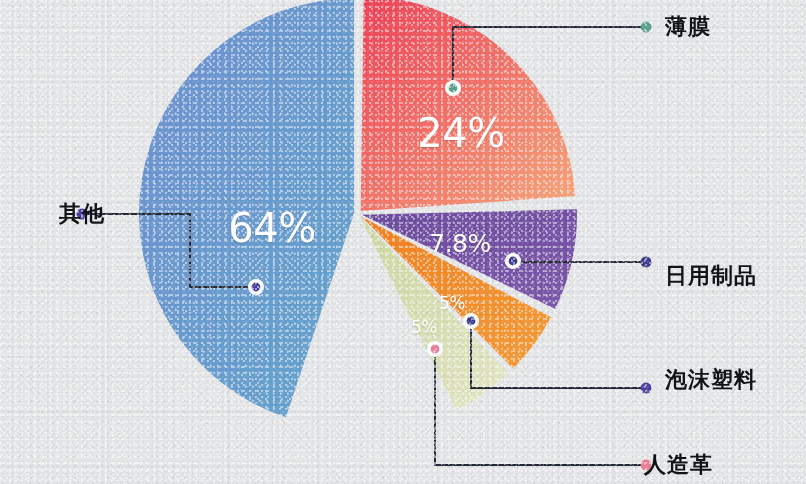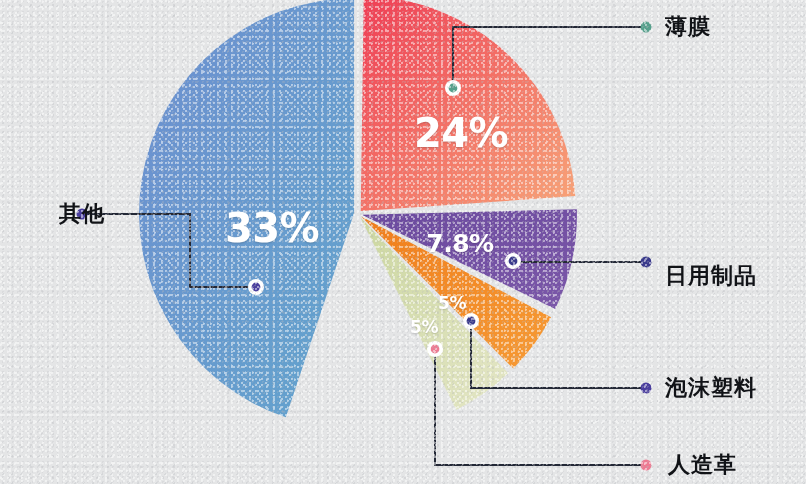--- a/index.html
+++ b/index.html
@@ -37,21 +37,21 @@
     background-size: 7px 7px, 9px 9px, 6px 6px, 11px 11px, 8px 8px, 5px 5px;
   }
   #chart-svg {
     position: absolute;
     left: 0;
     top: 0;
   }
   .pct-label {
     position: absolute;
     color: #ffffff;
-    font-weight: 700;
+    font-weight: 400;
     font-family: "DejaVu Sans", "Liberation Sans", sans-serif;
     letter-spacing: -0.5px;
     white-space: nowrap;
     transform: translate(-50%, -50%);
     text-shadow: 0 1px 2px rgba(0,0,0,0.18);
   }
   .pct-lg { font-size: 40px; }
   .pct-md { font-size: 25px; }
   .pct-sm { font-size: 17px; }
   .legend-label {
@@ -126,27 +126,27 @@
         <circle cx="646" cy="27" r="5.5" fill="#56a08c"></circle>
         <circle cx="646" cy="262" r="5.5" fill="#3a3a8c"></circle>
         <circle cx="646" cy="388" r="5.5" fill="#4b3f9e"></circle>
         <circle cx="646" cy="465" r="5.5" fill="#ee7a92"></circle>
       </g>
   </svg>
 
   <div id="noise"></div>
 
   <div id="pct-labels">
-      <div class="pct-label pct-lg" style="left: 272px; top: 228px;">33%</div>
+      <div class="pct-label pct-lg" style="left: 272px; top: 228px;">64%</div>
       <div class="pct-label pct-lg" style="left: 461px; top: 133px;">24%</div>
       <div class="pct-label pct-md" style="left: 460px; top: 243px;">7.8%</div>
       <div class="pct-label pct-sm" style="left: 452px; top: 303px;">5%</div>
       <div class="pct-label pct-sm" style="left: 424px; top: 327px;">5%</div>
     </div>
   <div id="legend-labels">
       <div class="legend-label left-side" style="left: 68px; top: 214px; margin-left: 37px;">其他</div>
       <div class="legend-label right-side" style="left: 665px; top: 27px;">薄膜</div>
       <div class="legend-label right-side" style="left: 665px; top: 276px;">日用制品</div>
-      <div class="legend-label right-side" style="left: 665px; top: 388px;">泡沫塑料</div>
-      <div class="legend-label right-side" style="left: 668px; top: 465px;">人造革</div>
+      <div class="legend-label right-side" style="left: 665px; top: 380px;">泡沫塑料</div>
+      <div class="legend-label right-side" style="left: 644px; top: 465px;">人造革</div>
     </div>
 
 </div>
 
 </body></html>

